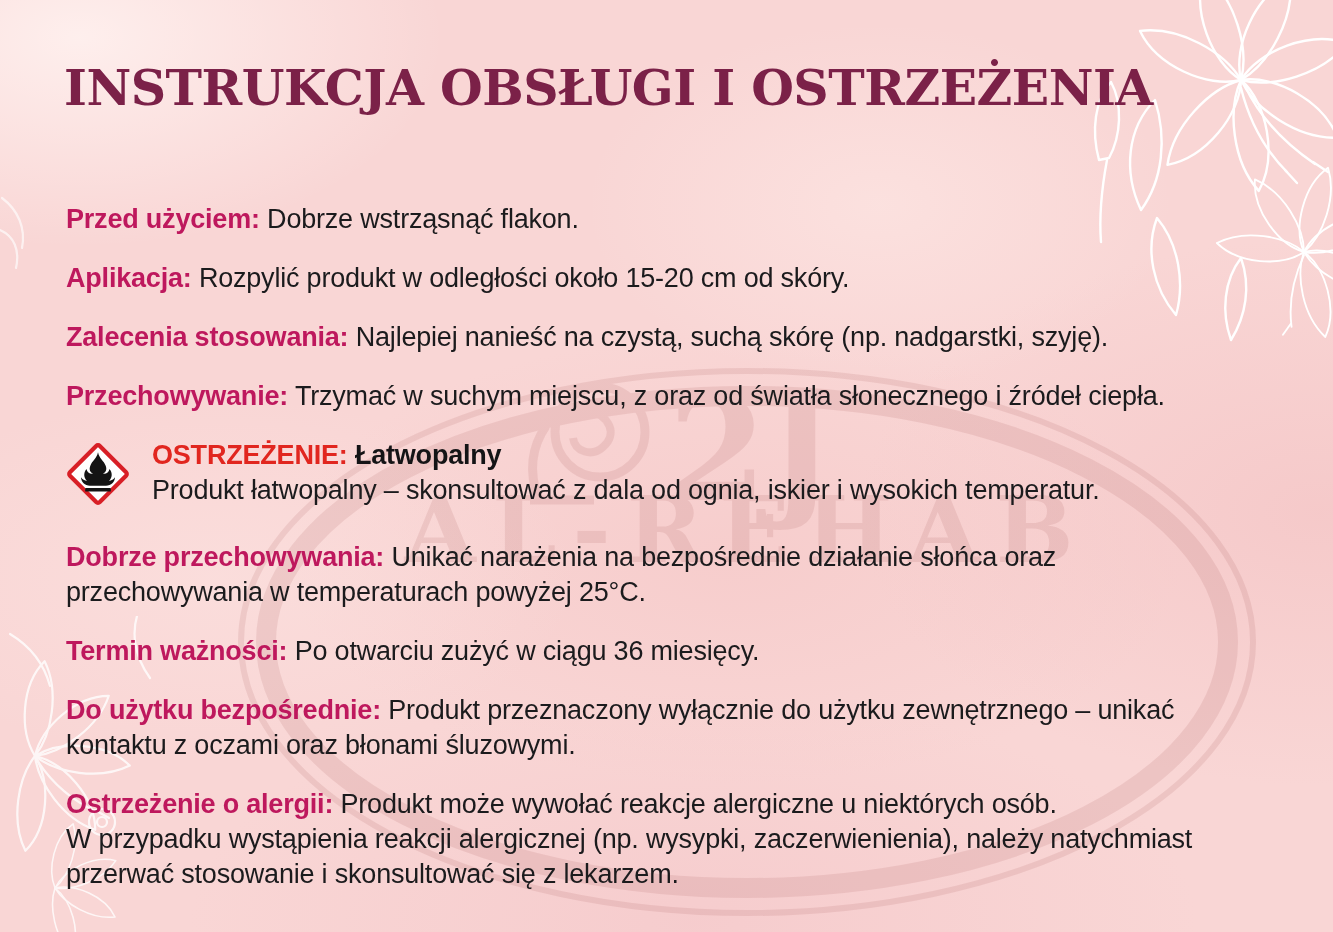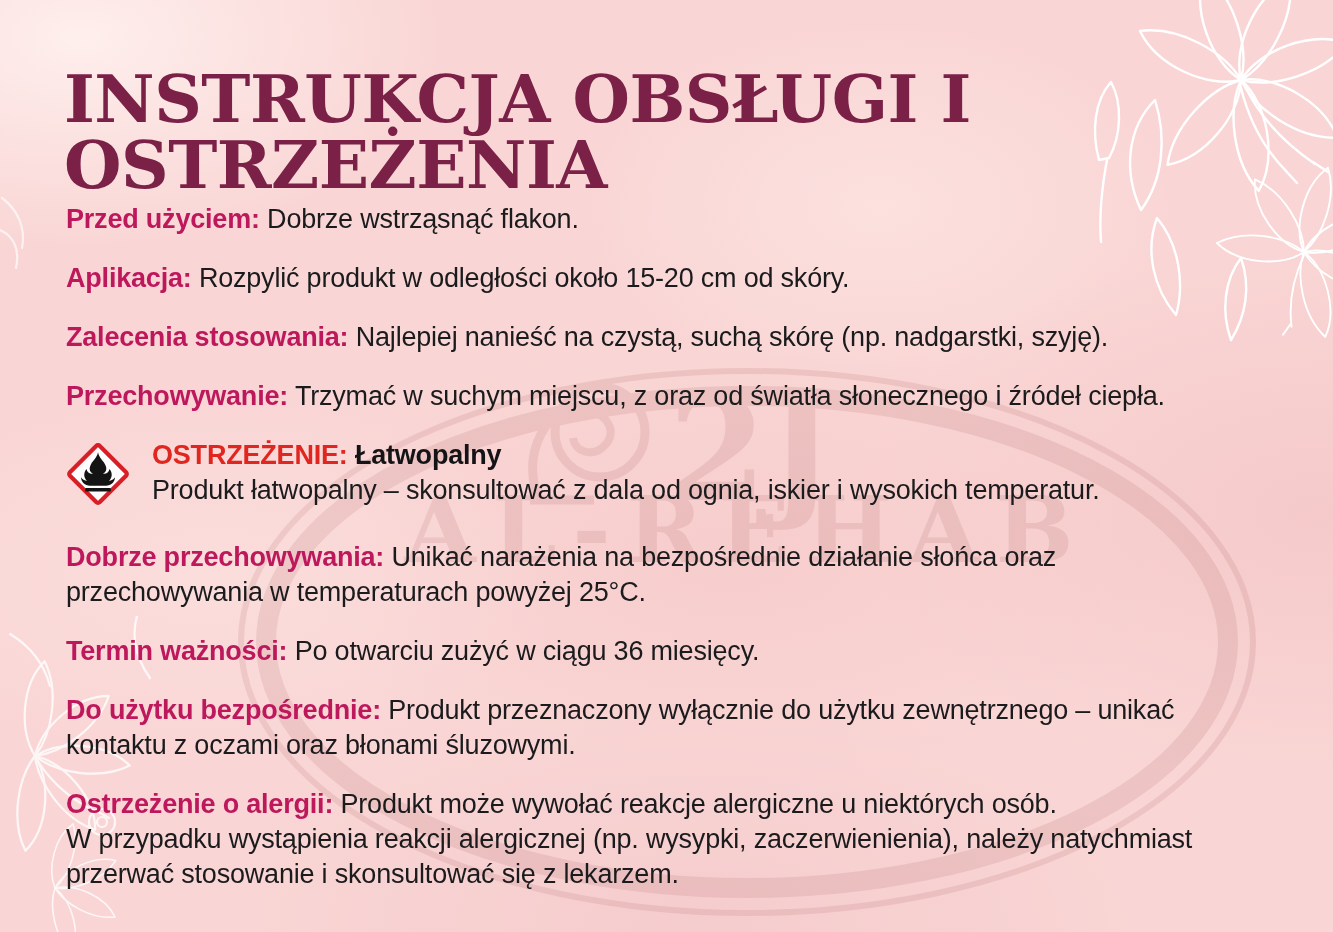--- a/index.html
+++ b/index.html
@@ -17,21 +17,21 @@
   }
   .decor{position:absolute;pointer-events:none;}
   #watermark{left:208px;top:350px;width:1078px;height:582px;opacity:.10;}
   #flowers-tr{right:0;top:0;width:262px;height:348px;}
   #flowers-bl{left:0;bottom:0;width:236px;height:316px;opacity:.8;}
   #sprig-left{left:0;top:188px;width:42px;height:92px;opacity:.65;}
 
   .title{
     position:absolute;left:64px;top:22px;width:1150px;
     font-family:"DejaVu Serif","Liberation Serif",serif;
-    font-weight:800;font-size:66px;line-height:66px;letter-spacing:-.5px;
+    font-weight:800;font-size:49px;line-height:66px;letter-spacing:-.5px;
     color:#7b2148;
   }
   .content{
     position:absolute;left:66px;top:202px;width:1292px;
     font-size:27px;line-height:35px;letter-spacing:-.2px;color:#1b1b1d;
   }
   .para{margin:0 0 24px 0;}
   .para .lbl{font-weight:700;color:#be185d;}
   .para .seg{white-space:pre-line;text-align:center;}
   .warnrow{display:flex;align-items:flex-start;margin:0 0 32px 0;}

